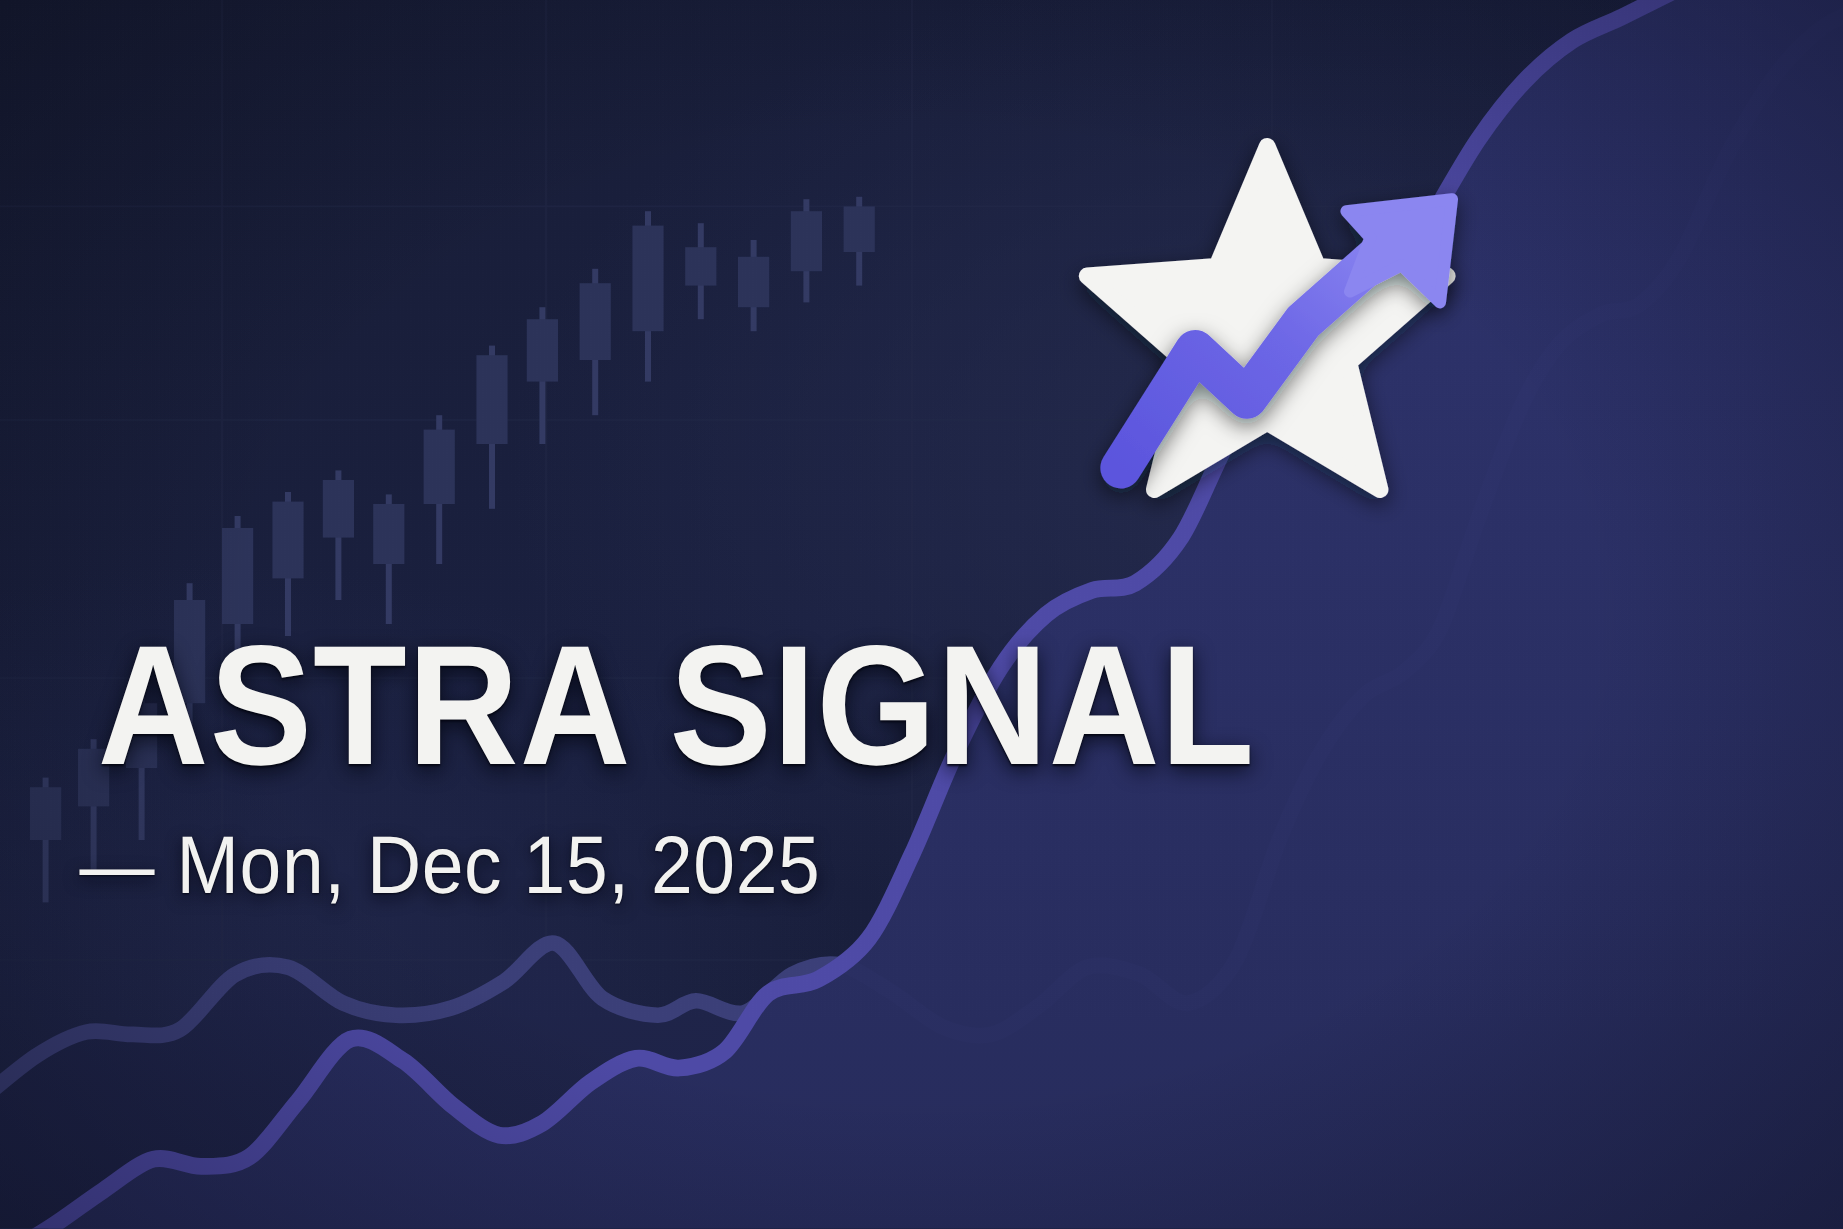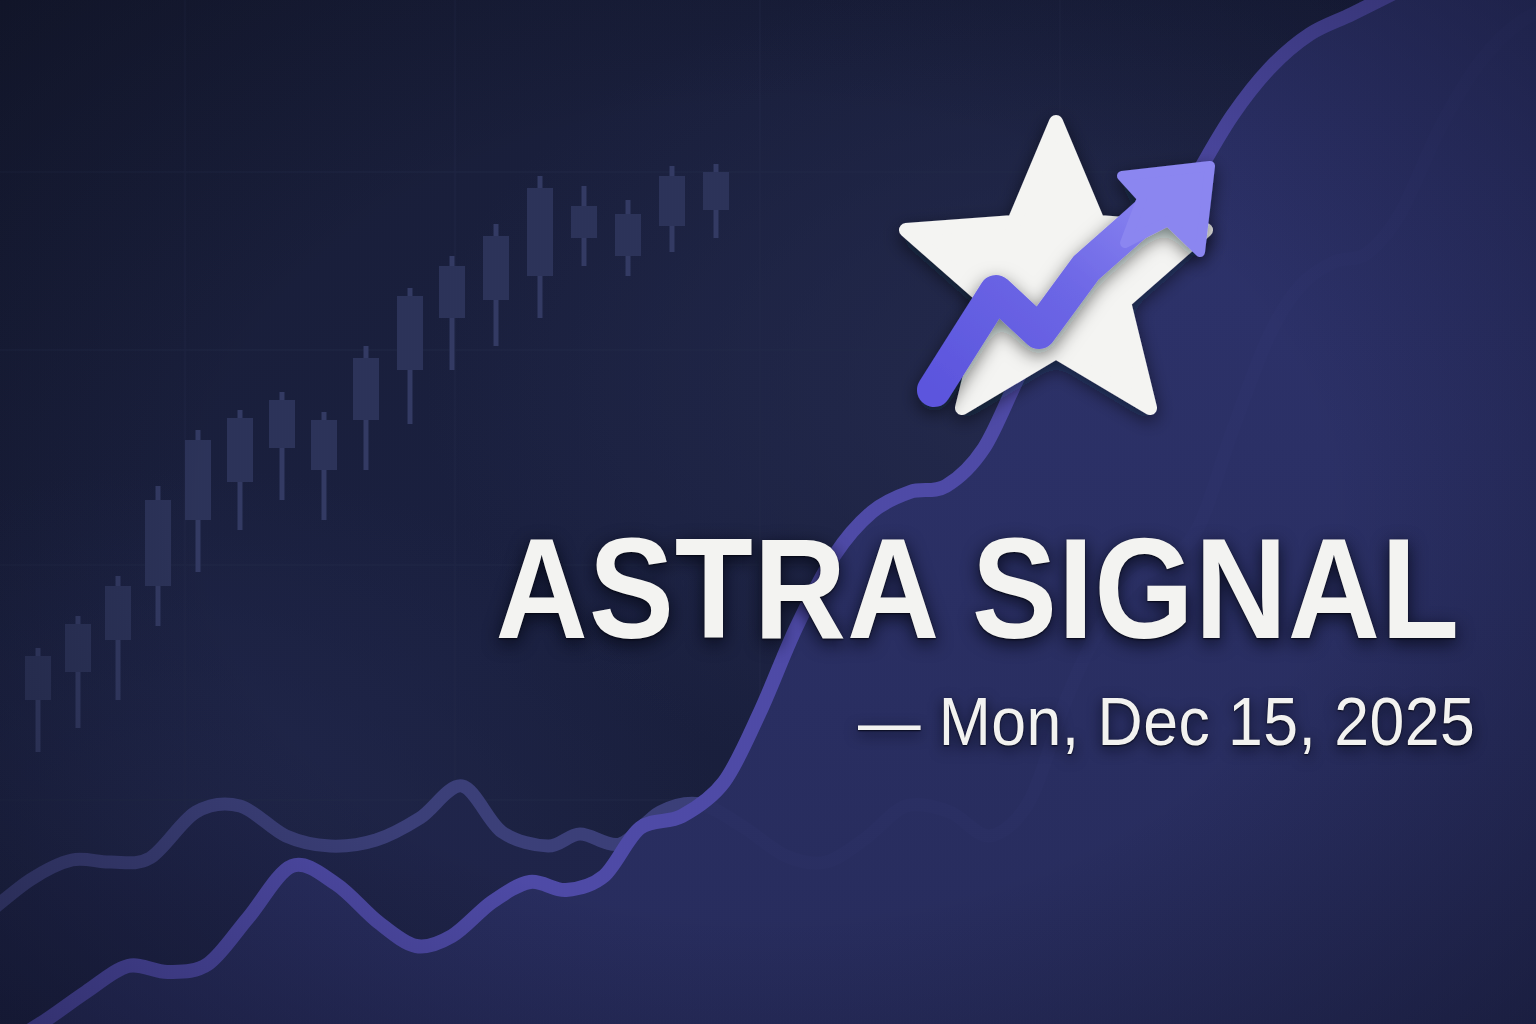--- a/index.html
+++ b/index.html
@@ -38,22 +38,22 @@
   
   #logo-mark{
     position:absolute;
     left:876px; top:100px;
     width:360px; height:350px;
   }
 
   
   #text-block{
     position:absolute;
-    left:16px; right:0; top:518px;
-    text-align:right;
+    left:5px; right:0; top:518px;
+    text-align:left;
     z-index:6;
   }
   #brand-title{
     font-family:"Liberation Sans", sans-serif;
     font-weight:700;
     font-size:142px;
     line-height:1.0;
     letter-spacing:1px;
     color:#f3f3f1;
     transform:scaleX(.90);

